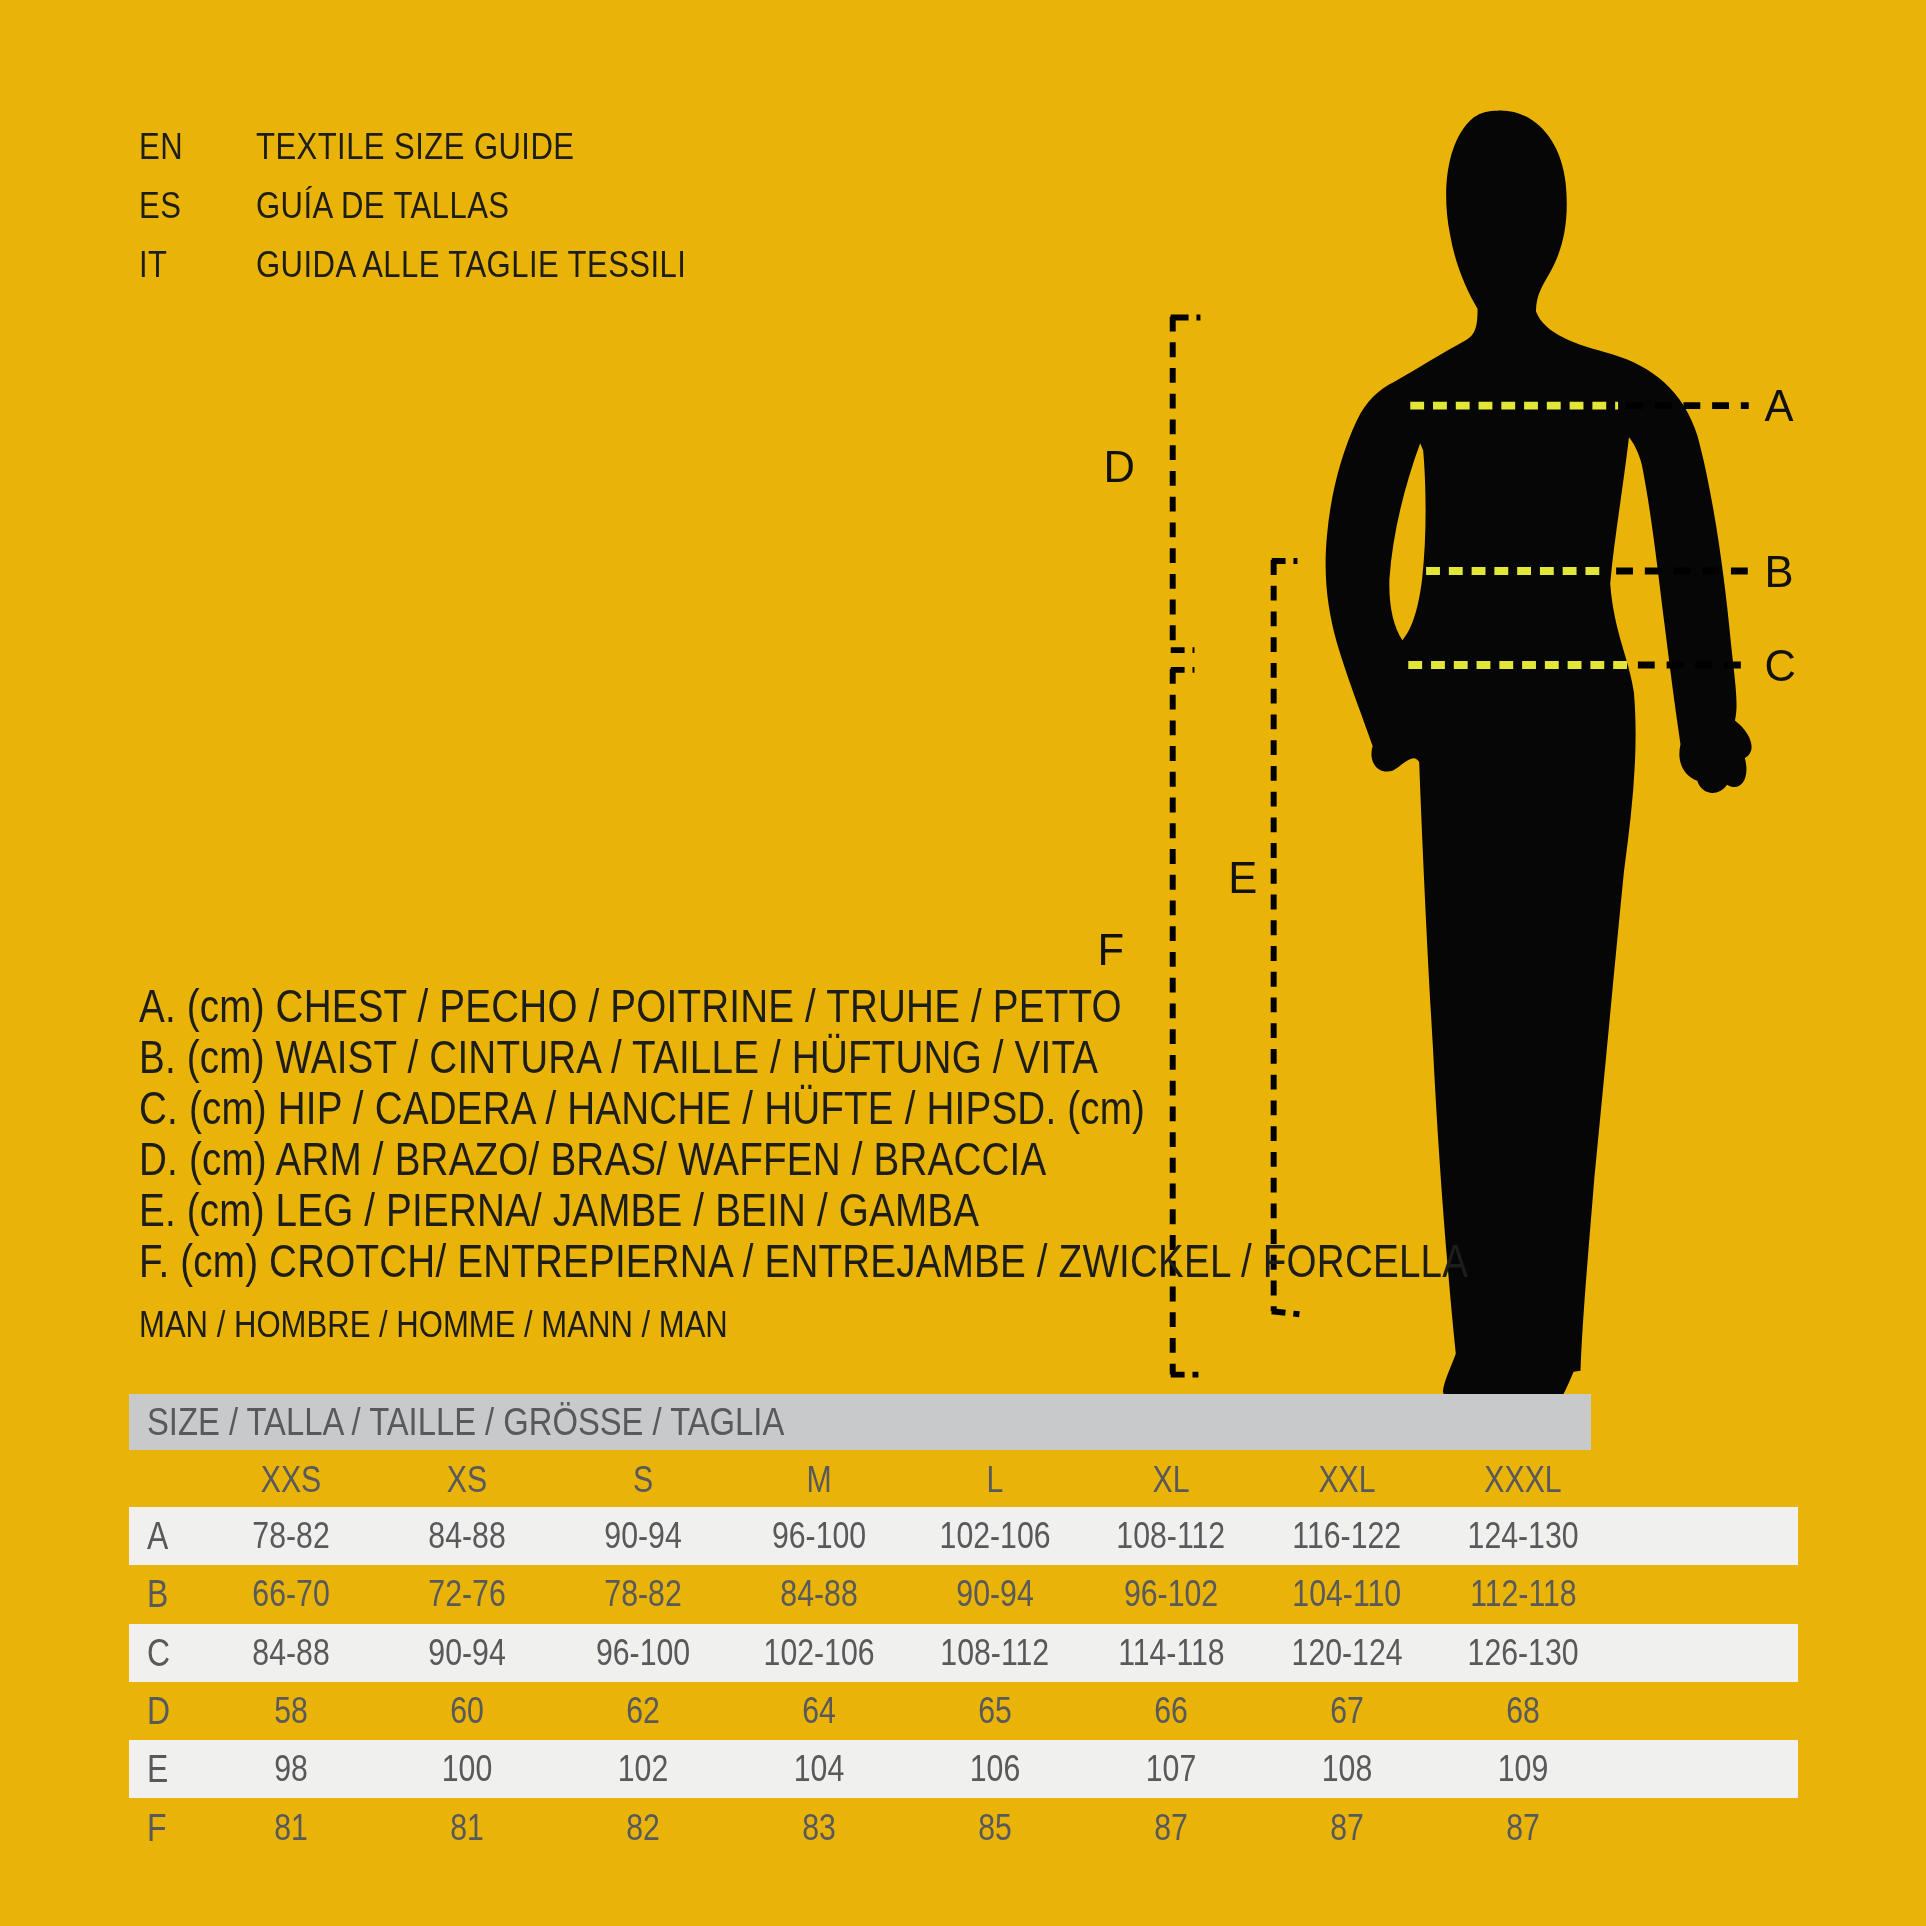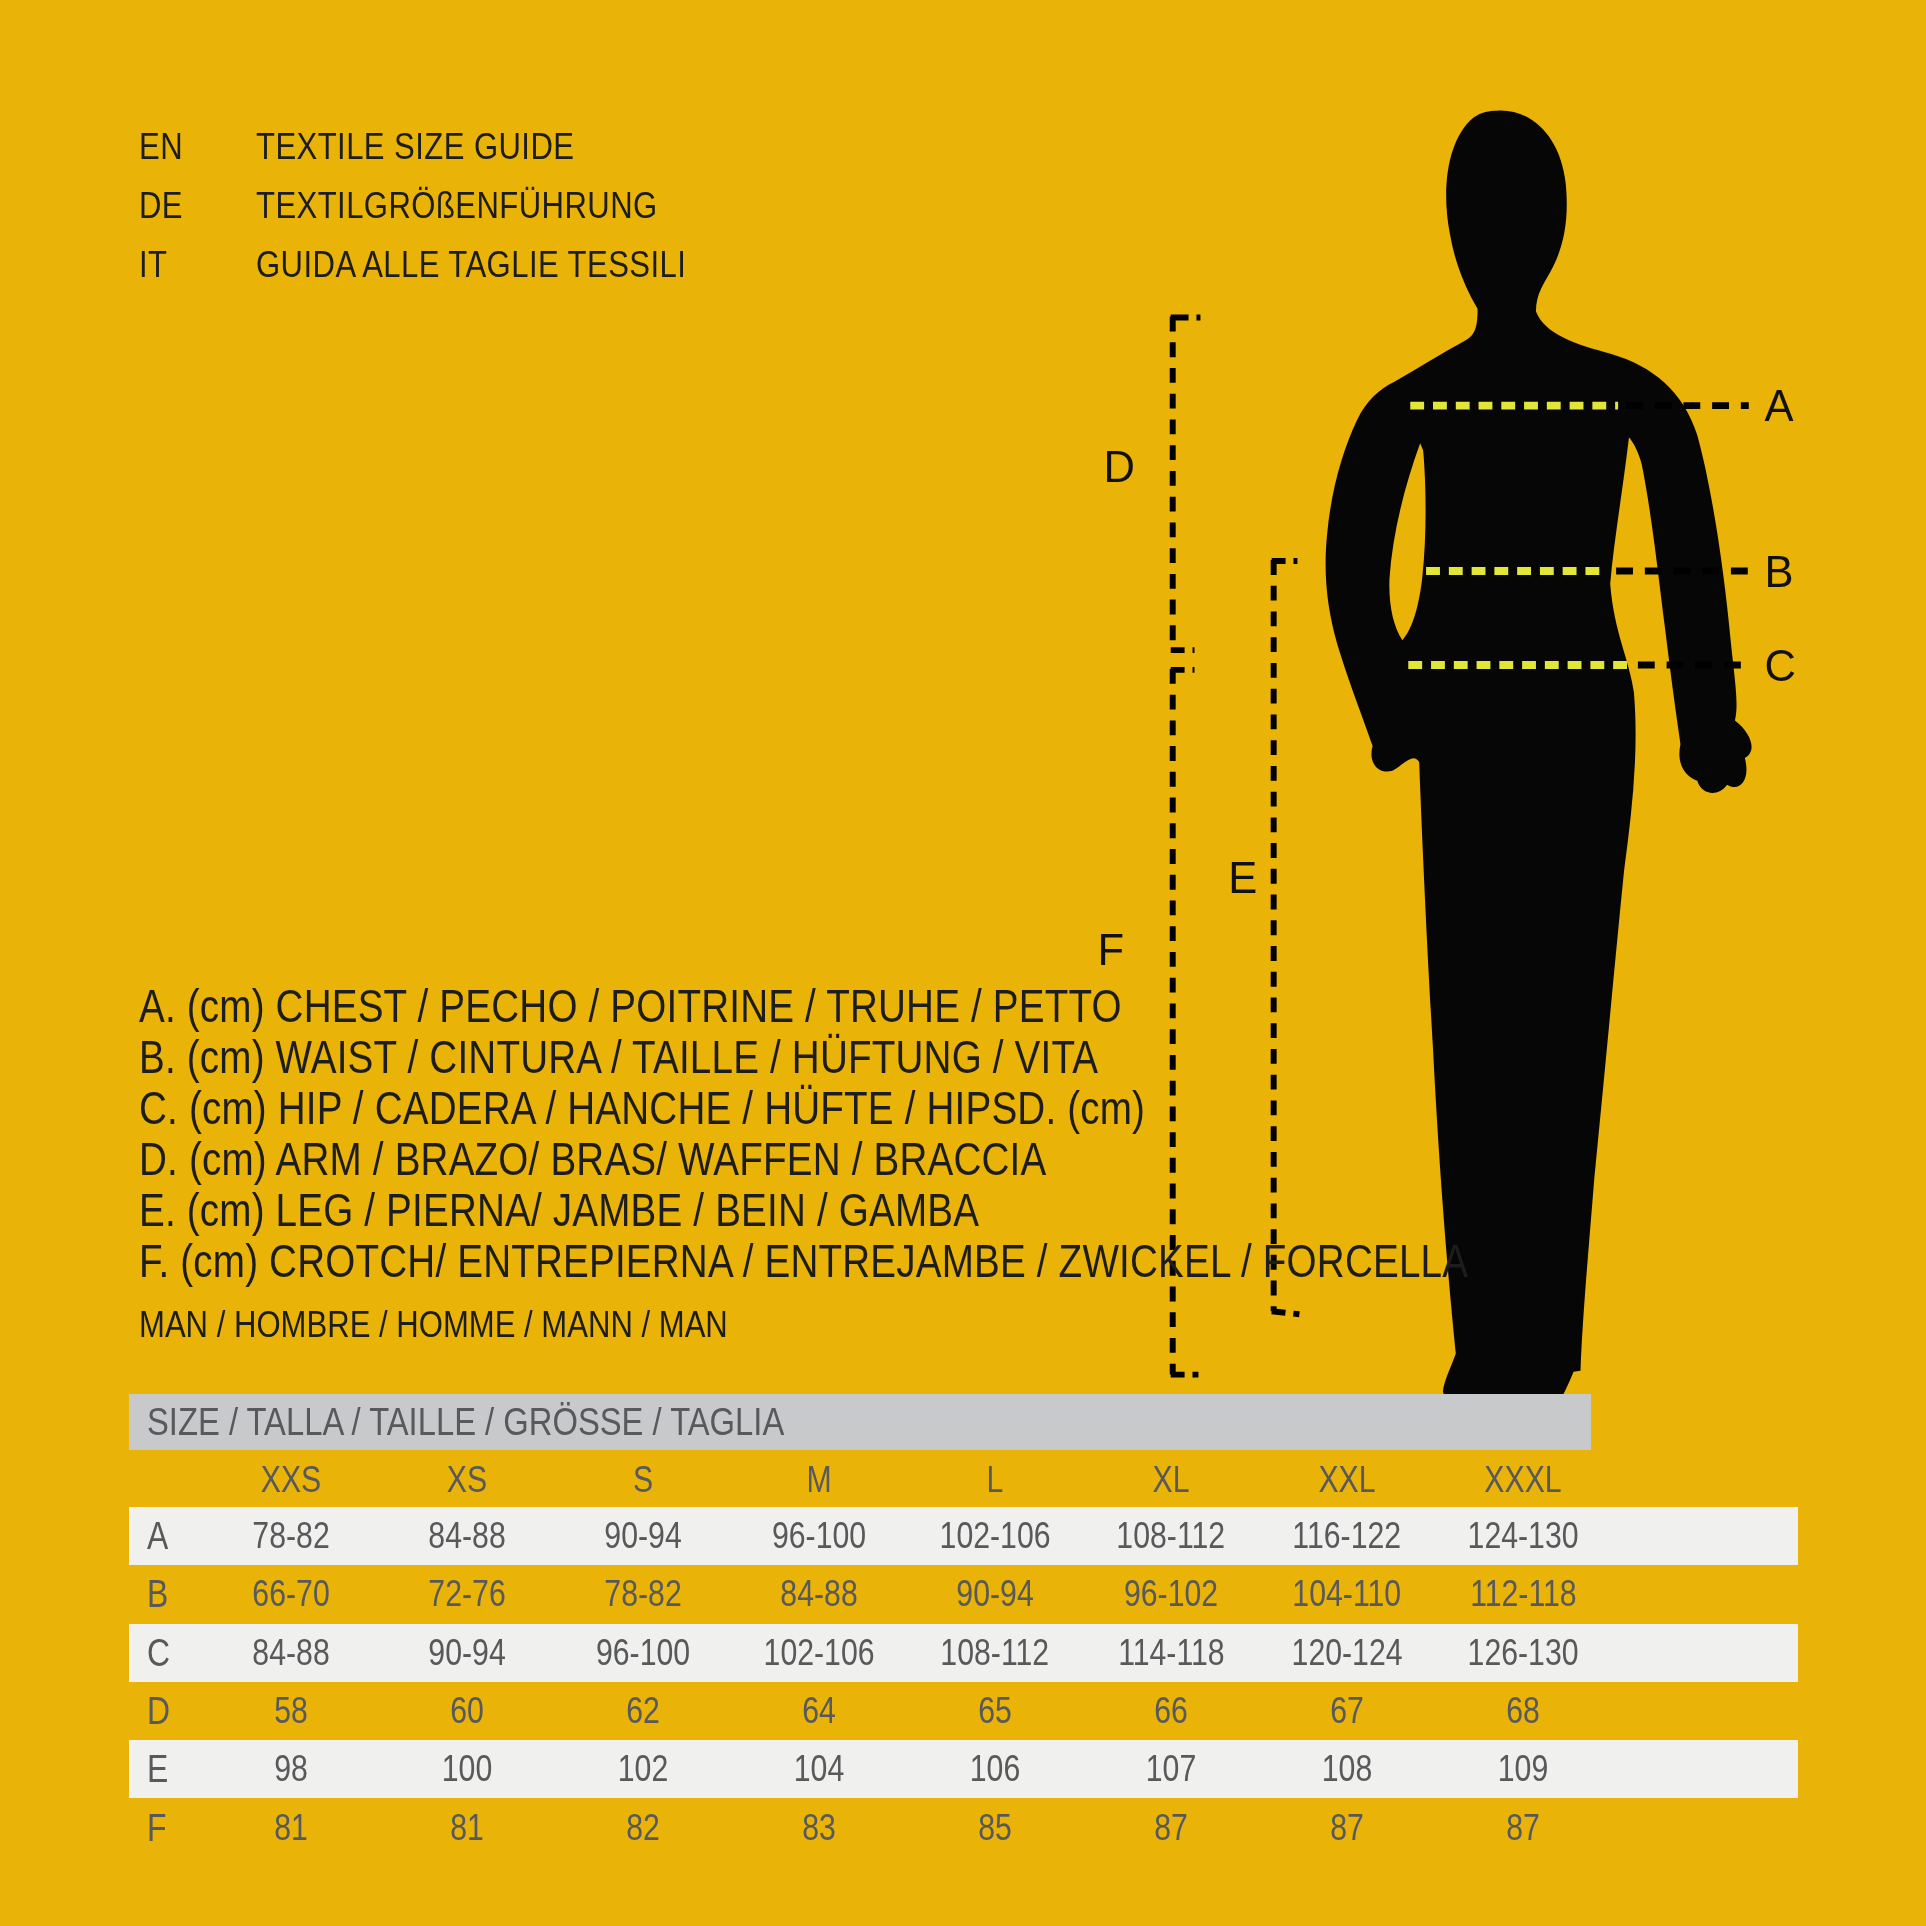--- a/index.html
+++ b/index.html
@@ -36,22 +36,22 @@
 <body>
 
 <div id="canvas">
 
   <div class="lang-block">
     <div class="lang-row">
       <span class="lang-code"><span class="cond">EN</span></span>
       <span class="cond">TEXTILE SIZE GUIDE</span>
     </div>
     <div class="lang-row">
-      <span class="lang-code"><span class="cond">DE</span></span>
-      <span class="cond">TEXTILGRÖßENFÜHRUNG</span>
+      <span class="lang-code"><span class="cond">ES</span></span>
+      <span class="cond">GUÍA DE TALLAS</span>
     </div>
     <div class="lang-row">
       <span class="lang-code"><span class="cond">IT</span></span>
       <span class="cond">GUIDA ALLE TAGLIE TESSILI</span>
     </div>
   </div>
 
   <svg class="figure-svg" width="887" height="1356" viewBox="1050 80 896 1370" xmlns="http://www.w3.org/2000/svg">
 
     <path fill="#060606" fill-rule="evenodd" d="

